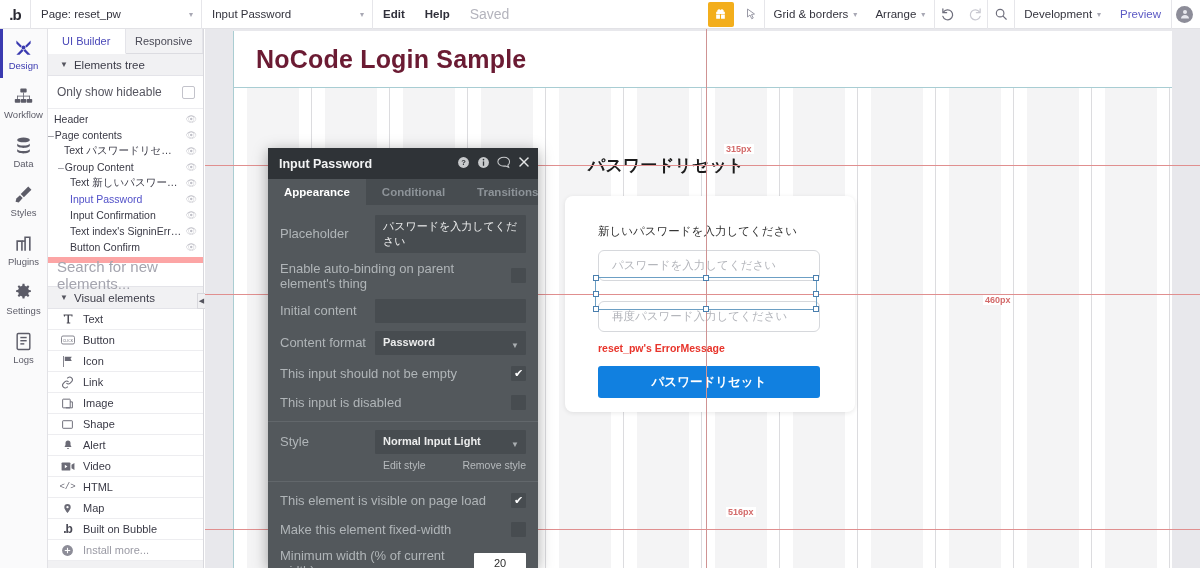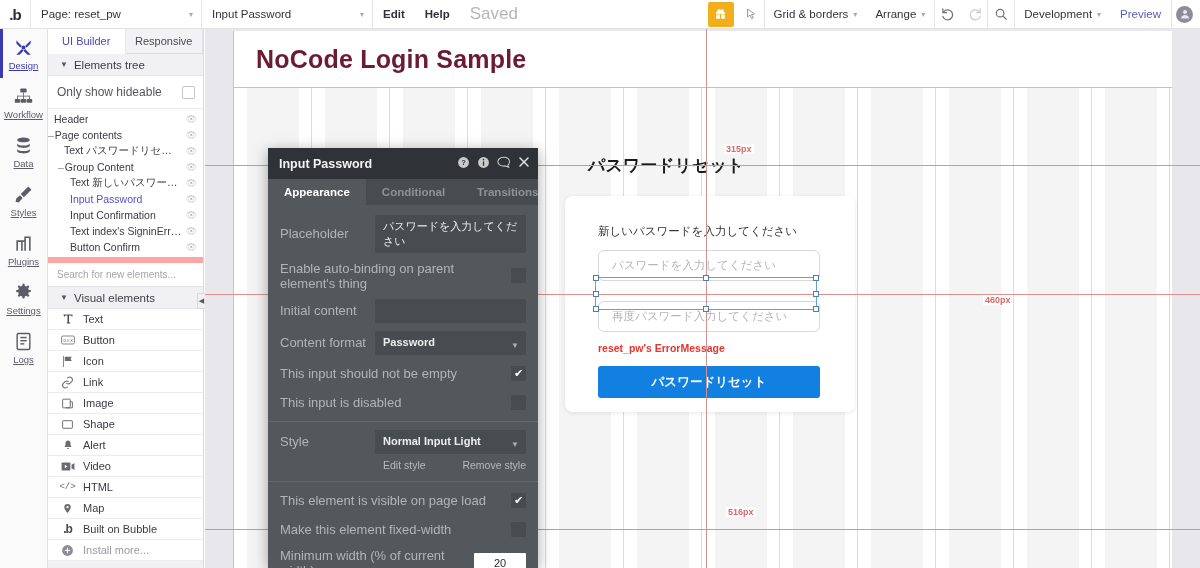--- a/index.html
+++ b/index.html
@@ -23,21 +23,21 @@
   }
   .tb-sep { width: 1px; height: 29px; background: #e6e6ea; }
   .tb-select {
     height: 29px; display: flex; align-items: center; padding: 0 8px 0 10px;
     position: relative; color: #33333d;
   }
   .tb-select .caret { margin-left: auto; padding-left: 16px; color: #a8a8b4; font-size: 8px; }
   .tb-pagesel { width: 170px; }
   .tb-elemsel { width: 170px; }
   .tb-link { padding: 0 10px; height: 29px; display: flex; align-items: center; color: #2f2f3a; font-weight: 600; font-size: 11.5px;}
-  .tb-muted { padding: 0 10px; color: #b4b4bd; font-size: 17px; }
+  .tb-muted { padding: 0 10px; color: #b4b4bd; font-size: 14px; }
   .tb-spacer { flex: 1 1 auto; }
   .tb-gift {
     width: 26px; height: 25px; background: #f3ae1c; display: flex; align-items: center; justify-content: center;
     border-radius: 2px; margin: 0 4px;
   }
   .tb-cursor { width: 26px; display: flex; align-items: center; justify-content: center; color: #9a9aa6; }
   .tb-menu { padding: 0 9px; height: 29px; display: flex; align-items: center; gap: 5px; color: #33333d; }
   .tb-icnbtn { width: 26px; height: 29px; display: flex; align-items: center; justify-content: center; color: #6e6e7c; }
   .tb-icnbtn.dim { color: #c8c8d0; }
   .tb-preview { padding: 0 10px; color: #5b59c4; font-size: 11.5px; }
@@ -46,21 +46,21 @@
     display: flex; align-items: center; justify-content: center; margin: 0 7px 0 4px;
   }
 
   
   .rail {
     position: absolute; left: 0; top: 29px; width: 48px; height: 539px;
     background: #fafafb; border-right: 1px solid #e2e2e6;
   }
   .rail-item {
     height: 49px; display: flex; flex-direction: column; align-items: center; justify-content: center;
-    gap: 2px; font-size: 9.5px; color: #5c5c68; position: relative; text-decoration: underline;
+    gap: 2px; font-size: 9.5px; color: #5c5c68; position: relative;
   }
   .rail-item.active { color: #3a3ab0; }
   .rail-item.active::before {
     content: ""; position: absolute; left: 0; top: 0; bottom: 0; width: 3px; background: #3a3ab0;
   }
   .rail-glyph { height: 22px; display: flex; align-items: center; justify-content: center; }
 
   
   .panel {
     position: absolute; left: 48px; top: 29px; width: 156px; height: 539px;
@@ -89,21 +89,21 @@
   .tnode {
     height: 16px; display: flex; align-items: center; font-size: 10.5px; color: #3a3a46;
     padding-right: 6px; white-space: nowrap;
   }
   .tnode .dash { color: #8a8a94; margin-right: 1px; }
   .tnode .tlabel { overflow: hidden; text-overflow: ellipsis; }
   .tnode.sel .tlabel { color: #5150c8; }
   .tnode .eye { margin-left: auto; color: #c0c0c8; font-size: 9px; padding-left: 4px; }
   .searchrow {
     height: 24px; display: flex; align-items: center; padding-left: 9px;
-    font-size: 10px; color: #a5a5af; border-bottom: 1px solid #e4e4e9;
+    font-size: 15px; color: #a5a5af; border-bottom: 1px solid #e4e4e9;
   }
   .elist { }
   .erow {
     height: 21px; display: flex; align-items: center; gap: 8px; padding-left: 12px;
     font-size: 11px; color: #3a3a46; border-bottom: 1px solid #ededf0;
   }
   .erow .eicon { width: 15px; display: flex; align-items: center; justify-content: center; color: #6b6b76; }
   .erow.muted { color: #9a9aa4; }
   .panel-collapse {
     position: absolute; left: 197px; top: 293px; width: 8px; height: 16px;

